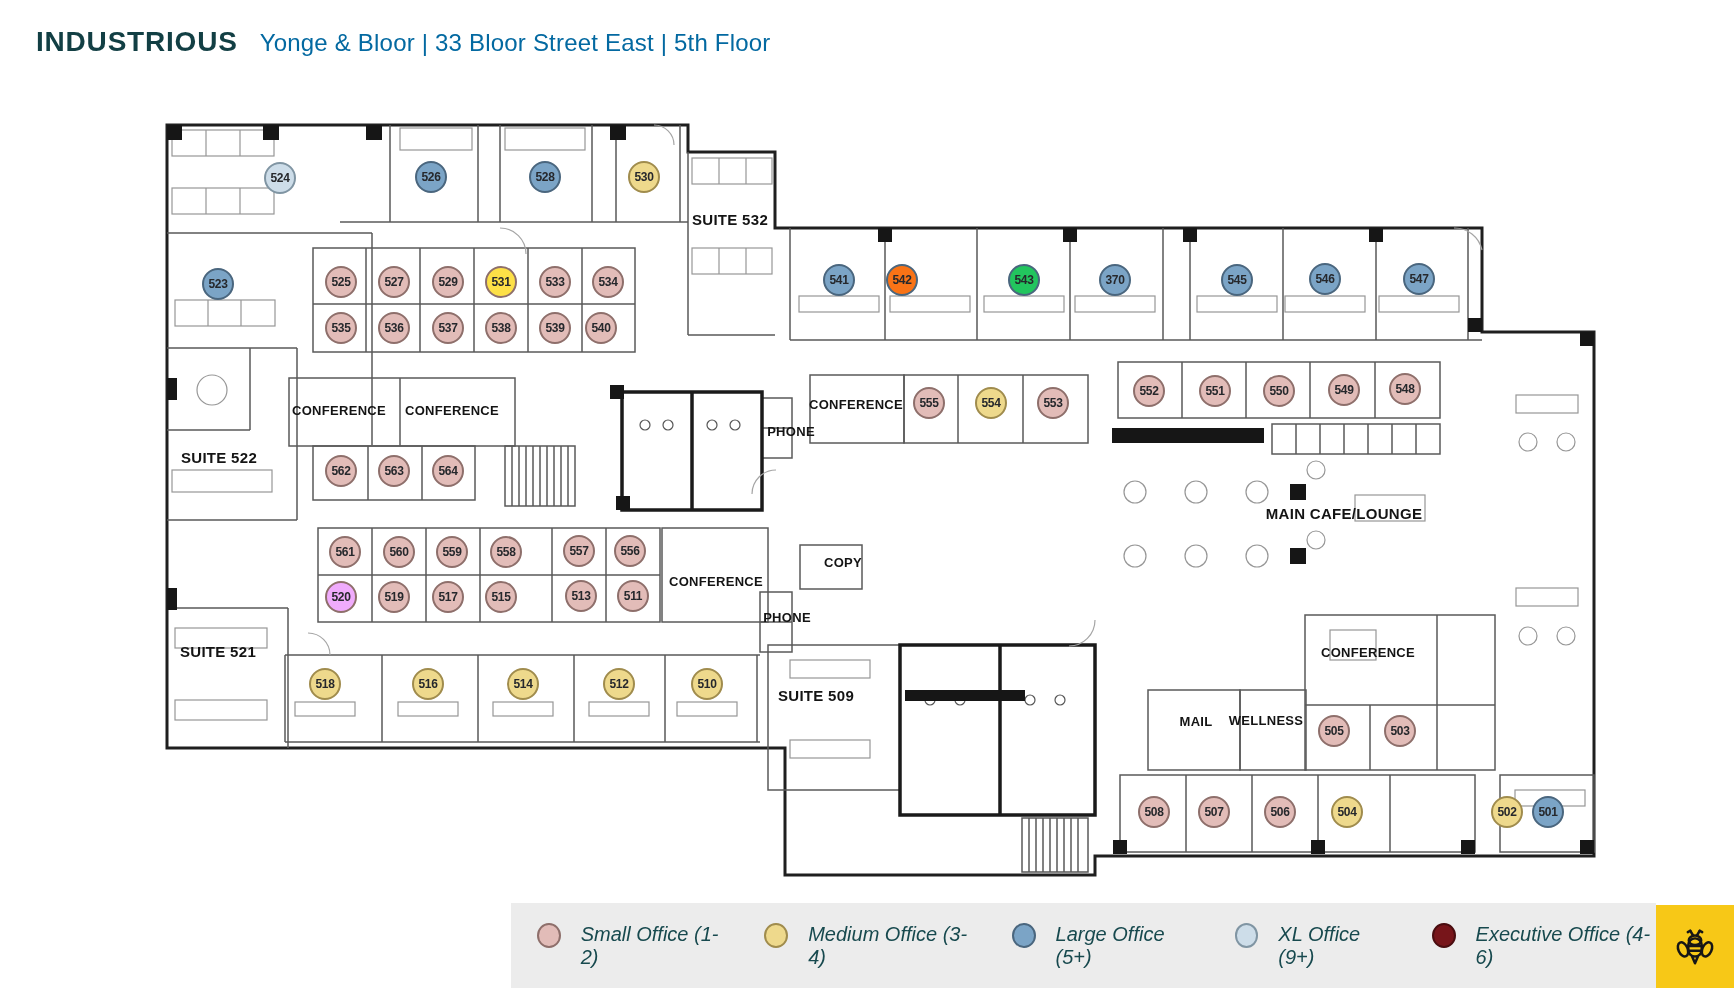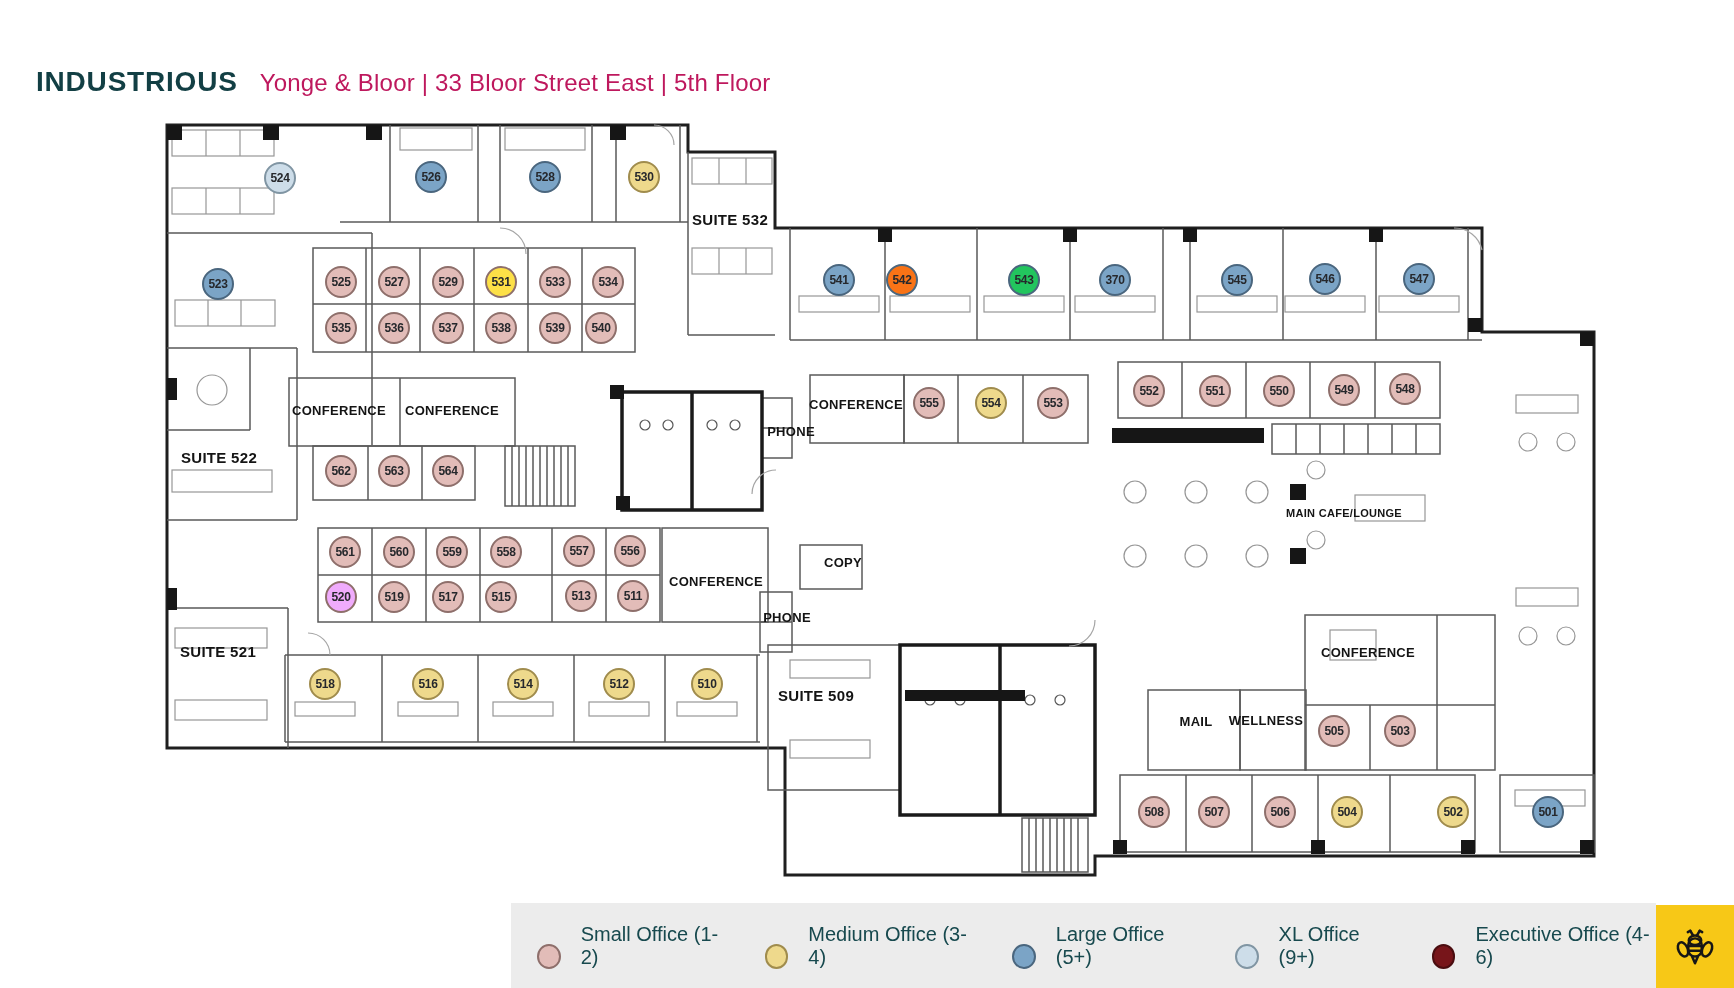--- a/index.html
+++ b/index.html
@@ -2,46 +2,46 @@
 <html><head>
 <meta charset="utf-8">
 <style>
   html,body{margin:0;padding:0;}
   body{
     width:1734px;height:988px;position:relative;overflow:hidden;
     background:#ffffff;font-family:"Liberation Sans",sans-serif;
   }
   
   .header{position:absolute;left:36px;top:26px;display:flex;align-items:baseline;}
-  .brand{font-size:28px;font-weight:800;letter-spacing:0.8px;color:#123f44;margin-top:40px;}
-  .location{font-size:24px;font-weight:400;color:#be185d;margin-left:22px;letter-spacing:0.2px;}
+  .brand{font-size:28px;font-weight:800;letter-spacing:0.8px;color:#123f44;}
+  .location{font-size:24px;font-weight:400;color:#0369a1;margin-left:22px;letter-spacing:0.2px;}
   
   #plan{position:absolute;left:0;top:0;width:1734px;height:988px;}
   #plan-overlay{position:absolute;left:0;top:0;width:1734px;height:988px;pointer-events:none;}
   .office-circle{
     position:absolute;width:32px;height:32px;margin-left:-16px;margin-top:-16px;
     border-radius:50%;border:2px solid #777;box-sizing:border-box;
     display:flex;align-items:center;justify-content:center;
     font-size:12px;font-weight:700;color:#26282c;letter-spacing:-0.3px;
     pointer-events:auto;cursor:pointer;
   }
   .room-label{
     position:absolute;transform:translate(-50%,-50%);
     font-weight:700;color:#141414;white-space:nowrap;letter-spacing:0.3px;
   }
   .room-label.suite{font-size:15px;}
   .room-label.room{font-size:13px;}
-  .room-label.area{font-size:11px;}
+  .room-label.area{font-size:15px;}
   
   .legend-bar{
     position:absolute;left:511px;top:903px;width:1145px;height:85px;
     background:#ececec;display:flex;align-items:center;gap:38px;
     padding-left:26px;box-sizing:border-box;
   }
-  .legend-item{display:flex;align-items:flex-end;gap:20px;}
+  .legend-item{display:flex;align-items:flex-start;gap:20px;font-style:italic;}
   .legend-dot{width:25px;height:25px;border-radius:50%;border:2px solid #777;box-sizing:border-box;}
   .legend-label{font-size:20px;color:#17494e;}
   
   .logo-box{
     position:absolute;left:1656px;top:905px;width:78px;height:83px;
     display:flex;align-items:center;justify-content:center;cursor:pointer;
   }
 </style>
 </head>
 <body>
@@ -274,21 +274,21 @@
     <div class="office-circle" style="left: 428px; top: 684px; background: rgb(238, 217, 140); border-color: rgb(160, 140, 77);">516</div>
     <div class="office-circle" style="left: 523px; top: 684px; background: rgb(238, 217, 140); border-color: rgb(160, 140, 77);">514</div>
     <div class="office-circle" style="left: 619px; top: 684px; background: rgb(238, 217, 140); border-color: rgb(160, 140, 77);">512</div>
     <div class="office-circle" style="left: 707px; top: 684px; background: rgb(238, 217, 140); border-color: rgb(160, 140, 77);">510</div>
     <div class="office-circle" style="left: 1334px; top: 731px; background: rgb(226, 188, 184); border-color: rgb(142, 111, 107);">505</div>
     <div class="office-circle" style="left: 1400px; top: 731px; background: rgb(226, 188, 184); border-color: rgb(142, 111, 107);">503</div>
     <div class="office-circle" style="left: 1154px; top: 812px; background: rgb(226, 188, 184); border-color: rgb(142, 111, 107);">508</div>
     <div class="office-circle" style="left: 1214px; top: 812px; background: rgb(226, 188, 184); border-color: rgb(142, 111, 107);">507</div>
     <div class="office-circle" style="left: 1280px; top: 812px; background: rgb(226, 188, 184); border-color: rgb(142, 111, 107);">506</div>
     <div class="office-circle" style="left: 1347px; top: 812px; background: rgb(238, 217, 140); border-color: rgb(160, 140, 77);">504</div>
-    <div class="office-circle" style="left: 1453px; top: 812px; background: rgb(238, 217, 140); border-color: rgb(160, 140, 77);">502</div>
+    <div class="office-circle" style="left: 1507px; top: 812px; background: rgb(238, 217, 140); border-color: rgb(160, 140, 77);">502</div>
     <div class="office-circle" style="left: 1548px; top: 812px; background: rgb(123, 164, 198); border-color: rgb(74, 102, 126);">501</div>
     <div class="room-label suite" style="left: 730px; top: 219px;">SUITE 532</div>
     <div class="room-label suite" style="left: 219px; top: 457px;">SUITE 522</div>
     <div class="room-label suite" style="left: 218px; top: 651px;">SUITE 521</div>
     <div class="room-label suite" style="left: 816px; top: 695px;">SUITE 509</div>
     <div class="room-label room" style="left: 339px; top: 410px;">CONFERENCE</div>
     <div class="room-label room" style="left: 452px; top: 410px;">CONFERENCE</div>
     <div class="room-label room" style="left: 856px; top: 404px;">CONFERENCE</div>
     <div class="room-label room" style="left: 791px; top: 431px;">PHONE</div>
     <div class="room-label room" style="left: 716px; top: 581px;">CONFERENCE</div>

